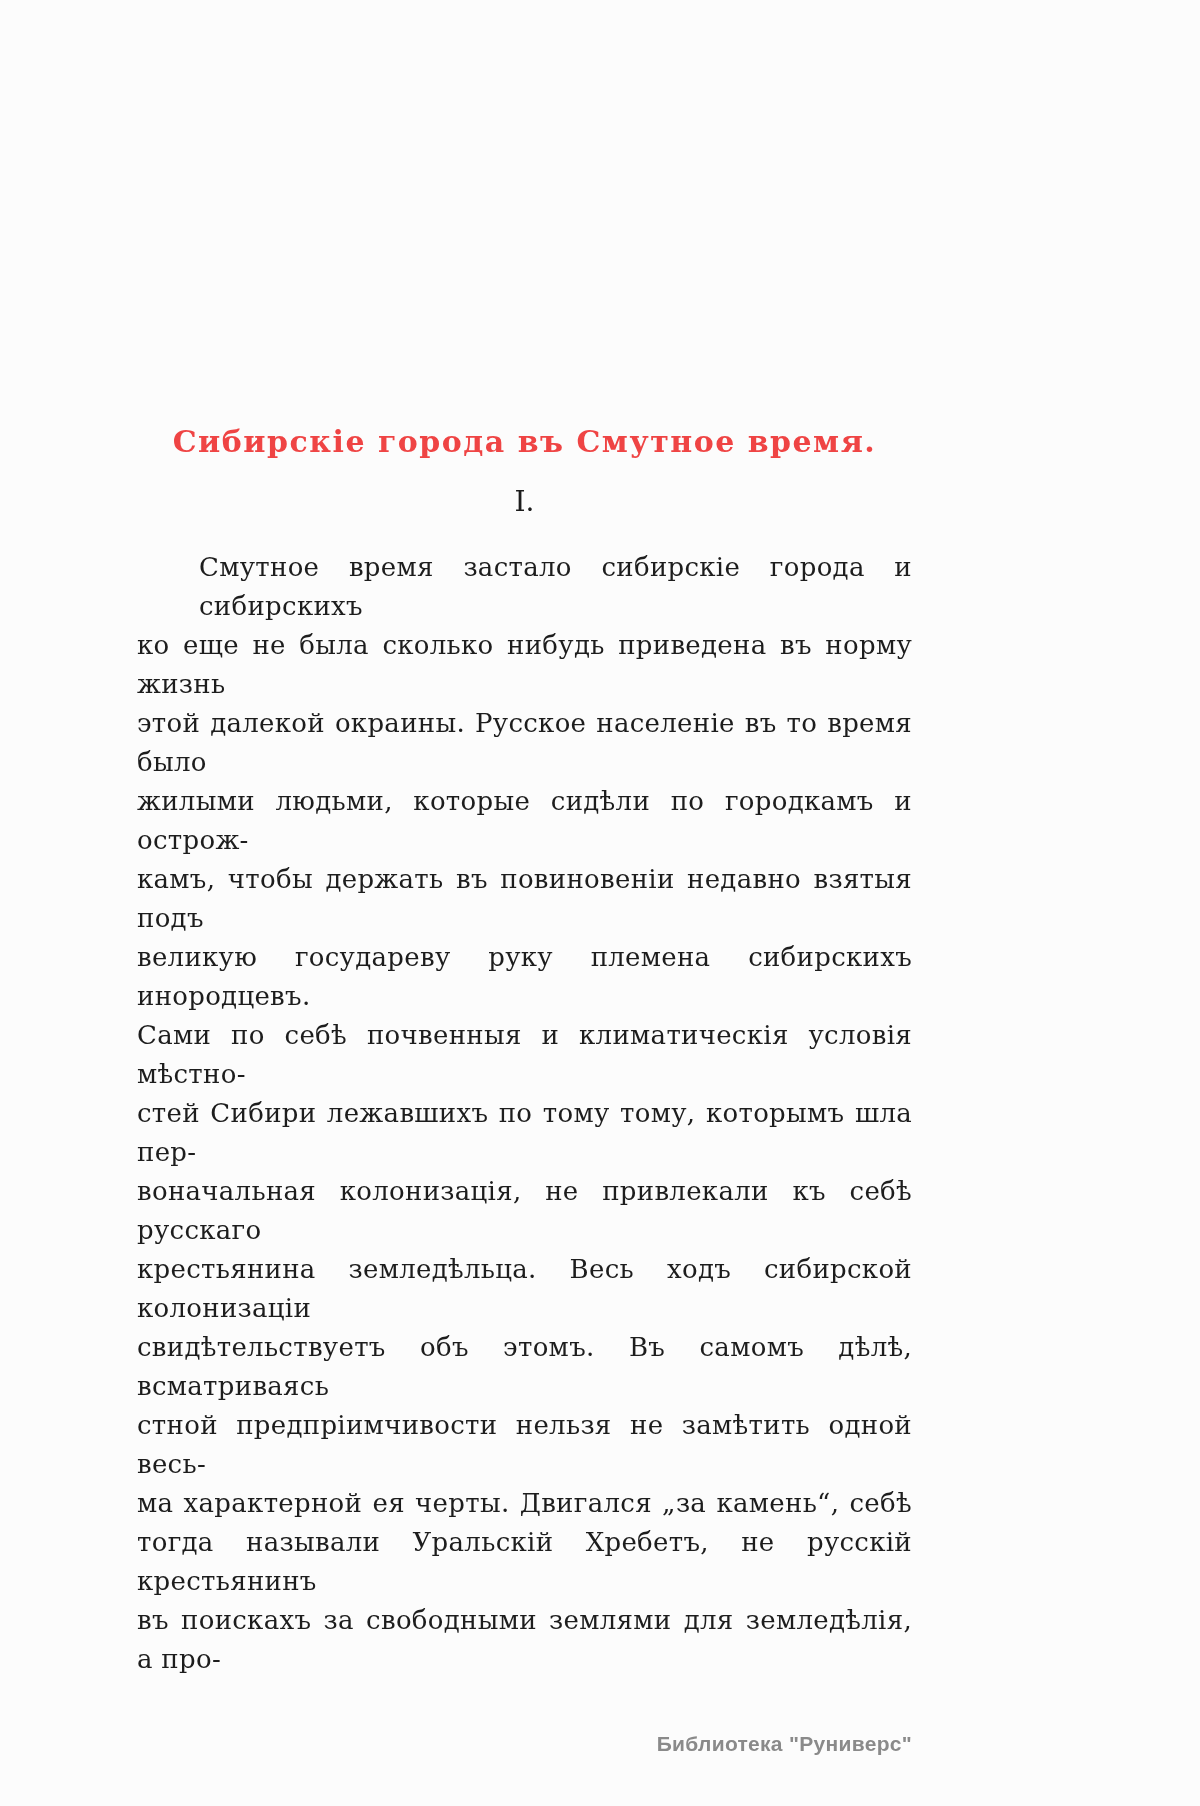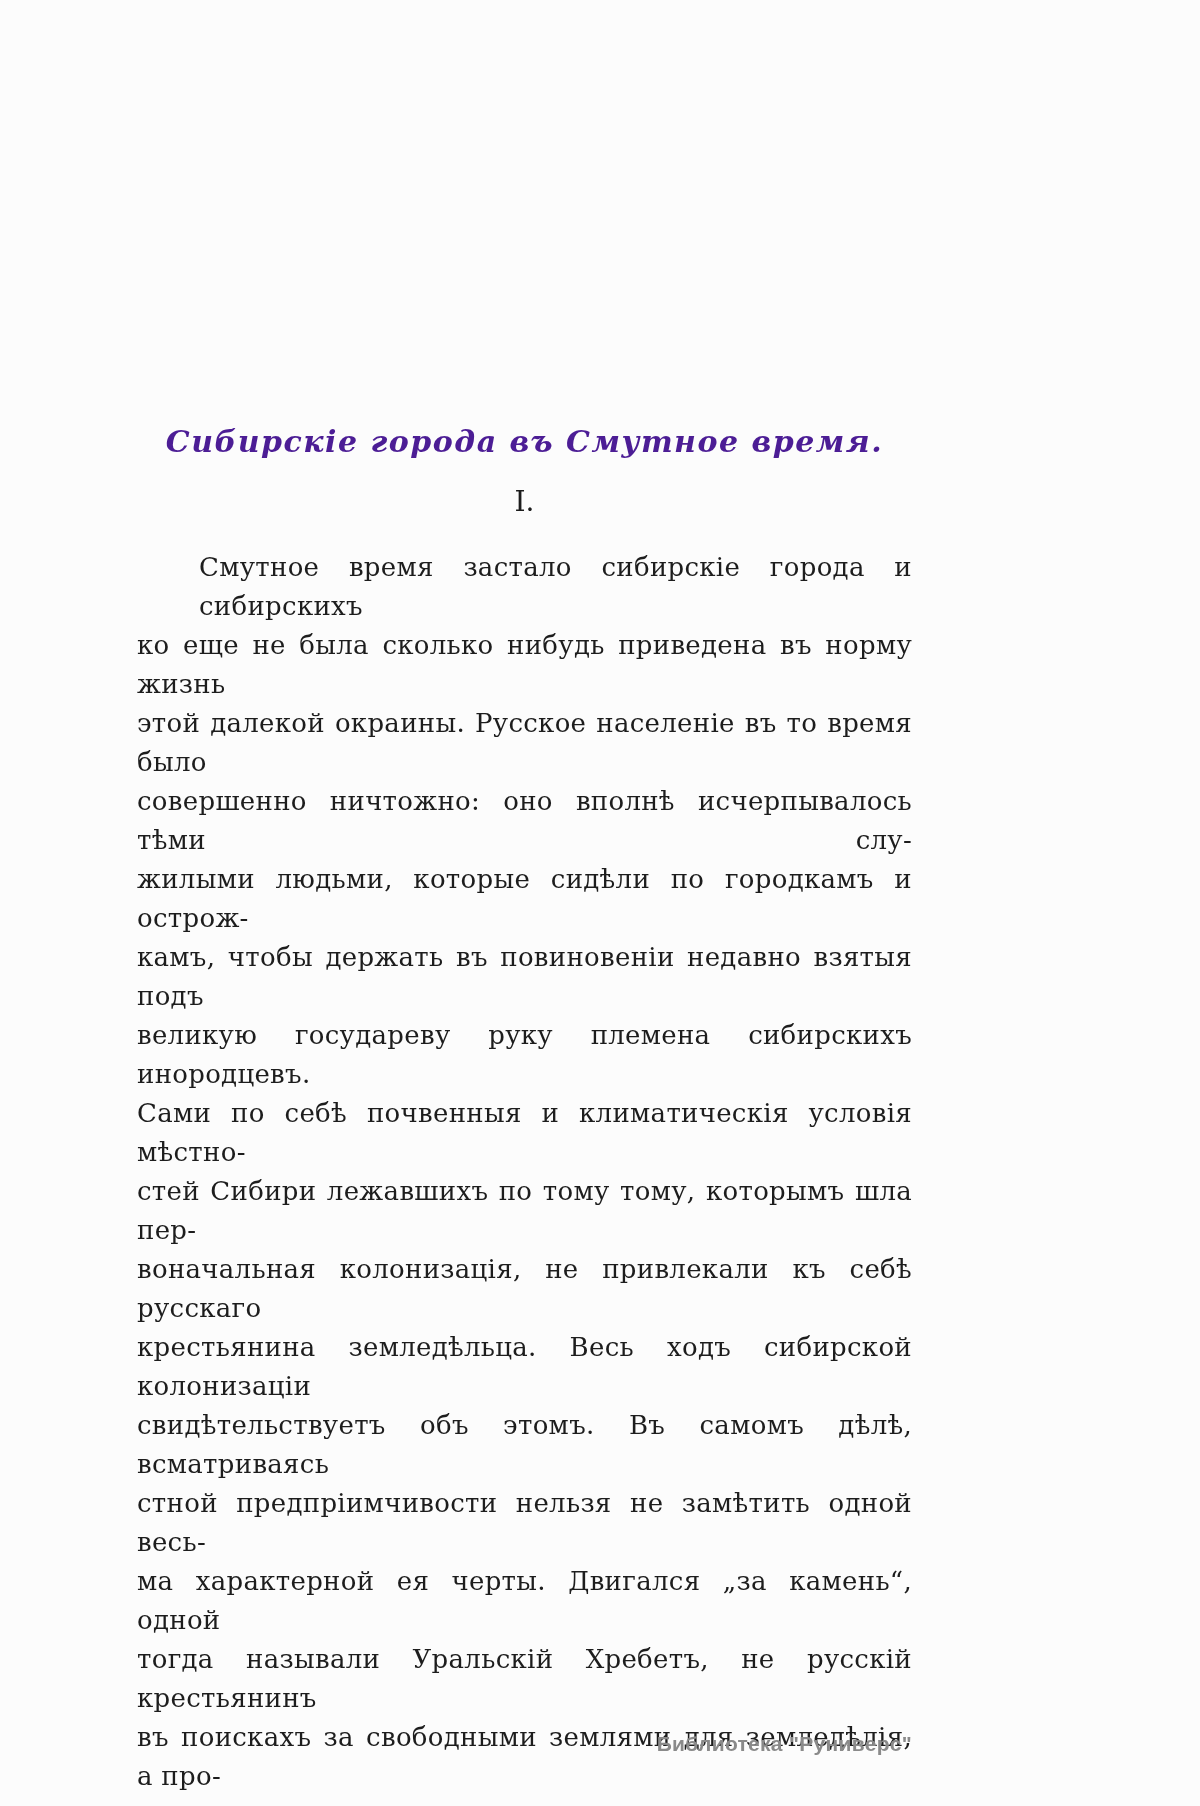--- a/index.html
+++ b/index.html
@@ -21,22 +21,21 @@
     position: absolute;
     left: 137px;
     top: 424px;
     width: 775px;
   }
   .title {
     text-align: center;
     font-weight: bold;
     font-size: 30px;
     letter-spacing: 1.5px;
-    color: #4c1d95;
-    font-style: italic;
+    color: #ef4444;
   }
   .section-heading {
     text-align: center;
     font-size: 28px;
     margin-top: 26px;
     color: #1c1c1c;
   }
   .body-text {
     margin-top: 30px;
     font-size: 26px;
@@ -70,29 +69,28 @@
 <body>
 
 <div class="page">
   <div class="content">
     <div class="title">Сибирскіе города въ Смутное время.</div>
     <div class="section-heading">I.</div>
     <div class="body-text">
         <div class="body-line">Смутное время застало сибирскіе города и сибирскихъ</div>
         <div class="body-line">ко еще не была сколько нибудь приведена въ норму жизнь</div>
         <div class="body-line">этой далекой окраины. Русское населеніе въ то время было</div>
-        <div class="body-line">совершенно ничтожно: оно вполнѣ исчерпывалось тѣми слу-</div>
         <div class="body-line">жилыми людьми, которые сидѣли по городкамъ и острож-</div>
         <div class="body-line">камъ, чтобы держать въ повиновеніи недавно взятыя подъ</div>
         <div class="body-line">великую государеву руку племена сибирскихъ инородцевъ.</div>
         <div class="body-line">Сами по себѣ почвенныя и климатическія условія мѣстно-</div>
         <div class="body-line">стей Сибири лежавшихъ по тому тому, которымъ шла пер-</div>
         <div class="body-line">воначальная колонизація, не привлекали къ себѣ русскаго</div>
         <div class="body-line">крестьянина земледѣльца. Весь ходъ сибирской колонизаціи</div>
         <div class="body-line">свидѣтельствуетъ объ этомъ. Въ самомъ дѣлѣ, всматриваясь</div>
         <div class="body-line">стной предпріимчивости нельзя не замѣтить одной весь-</div>
-        <div class="body-line">ма характерной ея черты. Двигался „за камень“, одной</div>
+        <div class="body-line">ма характерной ея черты. Двигался „за камень“, себѣ</div>
         <div class="body-line">тогда называли Уральскій Хребетъ, не русскій крестьянинъ</div>
         <div class="body-line">въ поискахъ за свободными землями для земледѣлія, а про-</div>
       </div>
   </div>
   <div class="watermark">Библиотека "Руниверс"</div>
 </div>
 
 </body></html>

